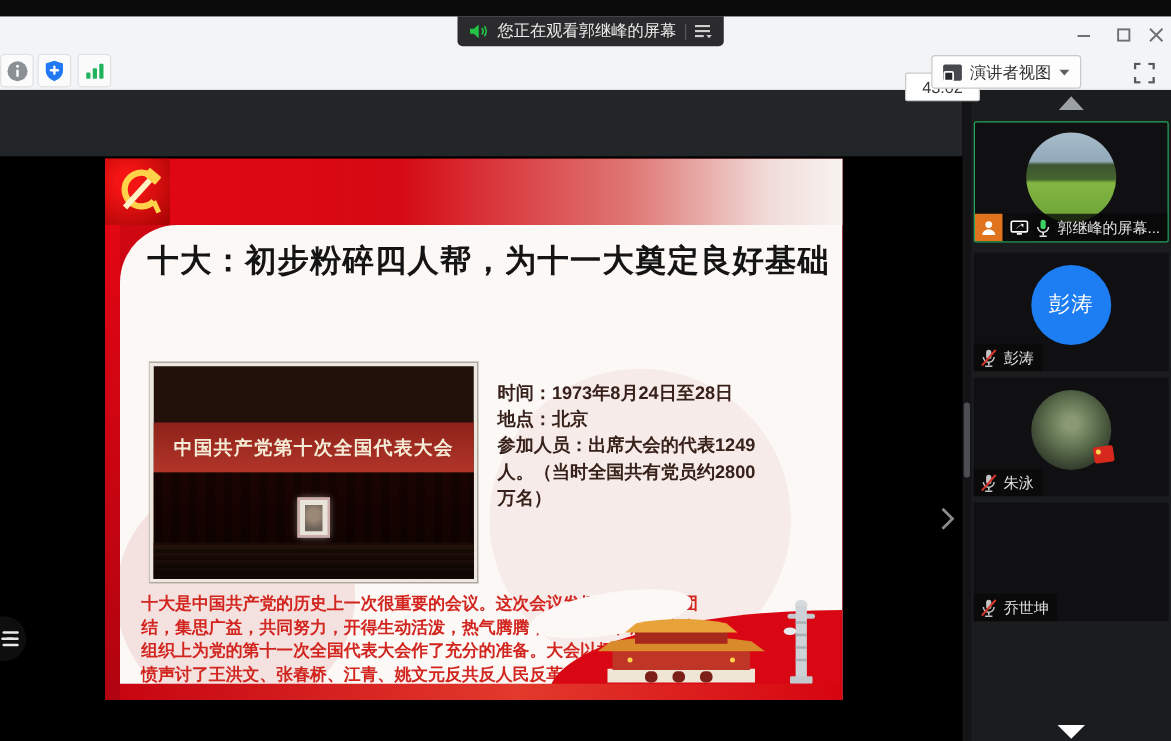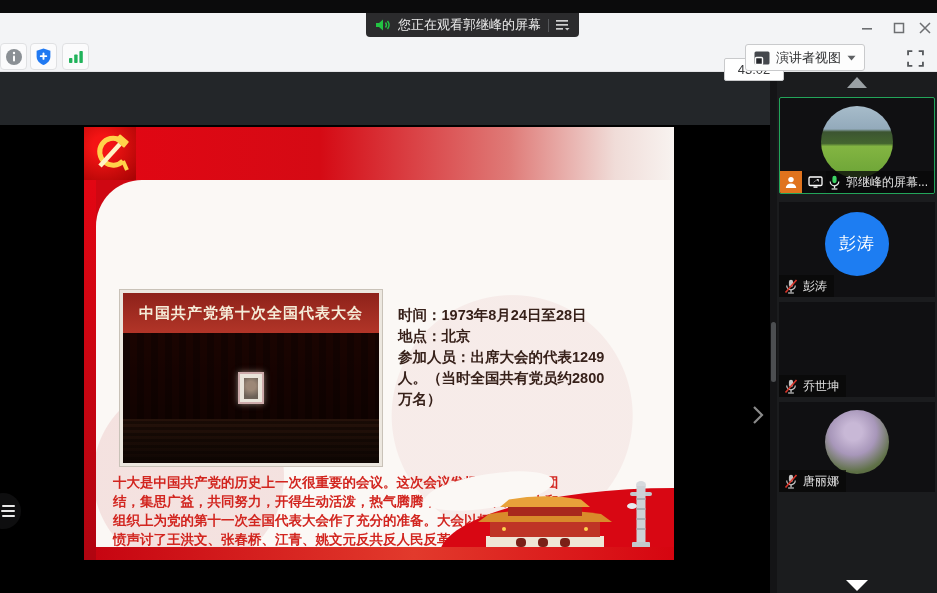--- a/index.html
+++ b/index.html
@@ -42,21 +42,21 @@
     background:linear-gradient(90deg,#e30613 0%,#d50a14 40%,#df7a77 72%,#f0dcd8 90%,#f8f3f0 100%); }
   .emblem { position:absolute; left:0; top:0; width:52px; height:53px;
     background:radial-gradient(circle at 35% 35%, #f41414 20%, #a90404 95%); display:flex; align-items:center; justify-content:center; }
   .slide-content { position:absolute; left:12px; top:53px; right:0; bottom:0; background:#fbf8f5; border-top-left-radius:46px; overflow:hidden;
     background-image:radial-gradient(circle at 16% 78%, rgba(226,168,168,.28) 0 95px, transparent 96px),
                      radial-gradient(circle at 72% 62%, rgba(226,178,178,.18) 0 120px, transparent 121px); }
   .left-stripe { position:absolute; left:0; top:53px; width:12px; bottom:0; background:linear-gradient(#e30613,#b00410); }
   .slide-title { position:absolute; left:22px; top:12px; width:545px; font-size:25px; font-weight:bold; color:#141414; letter-spacing:1px; white-space:nowrap; }
   .photo { position:absolute; left:24px; top:110px; width:262px; height:176px; border:3px solid #ece7df; box-shadow:0 0 0 1px #c9c2b8; background:#21110a; display:flex; flex-direction:column; }
   .photo-banner { height:40px; background:linear-gradient(#8e221a,#b23528); display:flex; align-items:center; justify-content:center;
-    color:#f5ecd8; font-size:15px; font-weight:bold; letter-spacing:1px; white-space:nowrap; }
+    color:#f5ecd8; font-size:15px; font-weight:bold; letter-spacing:1px; white-space:nowrap;margin-top:45px; }
   .photo-hall { flex:1; position:relative;
     background:repeating-linear-gradient(90deg,#53200f 0 7px,#702c15 7px 14px), linear-gradient(#3d170b,#1f0c06); background-blend-mode:multiply; }
   .photo-hall .floor { position:absolute; left:0; bottom:0; width:100%; height:34%;
     background:linear-gradient(rgba(20,8,4,.2), rgba(10,4,2,.85)), repeating-linear-gradient(0deg,#2a150c 0 3px,#1a0c06 3px 6px); }
   .portrait { position:absolute; left:50%; top:42%; transform:translate(-50%,-50%); width:26px; height:32px; background:#e9e4da; border:2px solid #caa; 
     box-shadow:0 0 6px rgba(255,240,220,.5); }
   .portrait::after { content:""; position:absolute; left:4px; top:4px; right:4px; bottom:3px; background:radial-gradient(circle at 50% 38%, #9c8877 30%, #6d6258 75%); }
   .slide-info { position:absolute; left:302px; top:125px; width:266px; color:#37211a; font-size:14.5px; font-weight:bold; line-height:21px; white-space:pre-line; }
   .slide-body { position:absolute; left:17px; top:293px; width:448px; color:#d2251f; font-size:13.5px; font-weight:bold; line-height:19px; white-space:pre-line; }
   .bottom-band { position:absolute; left:0; bottom:0; width:100%; height:13px; background:linear-gradient(90deg,#c70511,#e23a2c 55%,#d60510); }
@@ -181,20 +181,21 @@
       <div class="emblem">
         <svg width="40" height="42" viewBox="0 0 40 42">
           <path d="M30,7 A13.5,13.5 0 1 0 33,28" stroke="#ffd24a" stroke-width="5" fill="none"></path>
           <path d="M33,28 L37,37" stroke="#ffd24a" stroke-width="4"></path>
           <path d="M10,33 L30,11" stroke="#fff3c4" stroke-width="4.5"></path>
           <rect x="26" y="4" width="12" height="8" rx="1" transform="rotate(40 32 8)" fill="#ffd24a"></rect>
         </svg>
       </div>
       <div class="left-stripe"></div>
       <div class="slide-content">
+        <div class="slide-title">十大：初步粉碎四人帮，为十一大奠定良好基础</div>
 
         <div class="photo">
           <div class="photo-banner">中国共产党第十次全国代表大会</div>
           <div class="photo-hall">
             <div class="floor"></div>
             <div class="portrait"></div>
           </div>
         </div>
 
         <div class="slide-info">时间：1973年8月24日至28日
@@ -306,51 +307,53 @@
               <path d="M2.7,6.5 a4.3,4.3 0 0 0 8.6,0" stroke="#c4c4c4" stroke-width="1.2" fill="none"></path>
               <rect x="6.4" y="10.8" width="1.3" height="2.6" fill="#c4c4c4"></rect>
                 <rect x="4.1" y="13.4" width="5.8" height="1.2" fill="#c4c4c4"></rect>
               <line x1="1.5" y1="13.5" x2="12.5" y2="1" stroke="#d8352a" stroke-width="1.6"></line>
             </svg>
           </span>
           <span class="nm">彭涛</span>
         </div>
       </div>
 
+      <div class="tile">
+        <div class="avatar outdoor">
+          <span class="flag-badge"></span>
+        </div>
+        <div class="name-bar">
+          <span class="mic-wrap">
+            <svg width="14" height="15" viewBox="0 0 14 15">
+              <rect x="4.9" y="0.8" width="4.2" height="7.4" rx="2.1" fill="#c4c4c4"></rect>
+              <path d="M2.7,6.5 a4.3,4.3 0 0 0 8.6,0" stroke="#c4c4c4" stroke-width="1.2" fill="none"></path>
+              <rect x="6.4" y="10.8" width="1.3" height="2.6" fill="#c4c4c4"></rect>
+                <rect x="4.1" y="13.4" width="5.8" height="1.2" fill="#c4c4c4"></rect>
+              <line x1="1.5" y1="13.5" x2="12.5" y2="1" stroke="#d8352a" stroke-width="1.6"></line>
+            </svg>
+          </span>
+          <span class="nm">朱泳</span>
+        </div>
+      </div>
 
       <div class="tile">
         <div class="name-bar">
           <span class="mic-wrap">
             <svg width="14" height="15" viewBox="0 0 14 15">
               <rect x="4.9" y="0.8" width="4.2" height="7.4" rx="2.1" fill="#c4c4c4"></rect>
               <path d="M2.7,6.5 a4.3,4.3 0 0 0 8.6,0" stroke="#c4c4c4" stroke-width="1.2" fill="none"></path>
               <rect x="6.4" y="10.8" width="1.3" height="2.6" fill="#c4c4c4"></rect>
                 <rect x="4.1" y="13.4" width="5.8" height="1.2" fill="#c4c4c4"></rect>
               <line x1="1.5" y1="13.5" x2="12.5" y2="1" stroke="#d8352a" stroke-width="1.6"></line>
             </svg>
           </span>
           <span class="nm">乔世坤</span>
         </div>
       </div>
 
-      <div class="tile" style="height:90px;margin-bottom:0;">
-        <div class="avatar lilac"></div>
-        <div class="name-bar">
-          <span class="mic-wrap">
-            <svg width="14" height="15" viewBox="0 0 14 15">
-              <rect x="4.9" y="0.8" width="4.2" height="7.4" rx="2.1" fill="#c4c4c4"></rect>
-              <path d="M2.7,6.5 a4.3,4.3 0 0 0 8.6,0" stroke="#c4c4c4" stroke-width="1.2" fill="none"></path>
-              <rect x="6.4" y="10.8" width="1.3" height="2.6" fill="#c4c4c4"></rect>
-                <rect x="4.1" y="13.4" width="5.8" height="1.2" fill="#c4c4c4"></rect>
-              <line x1="1.5" y1="13.5" x2="12.5" y2="1" stroke="#d8352a" stroke-width="1.6"></line>
-            </svg>
-          </span>
-          <span class="nm">唐丽娜</span>
-        </div>
-      </div>
     </div>
 
     <div class="scroll-down">
       <svg width="24" height="13" viewBox="0 0 24 13">
           <polygon points="1,1 23,1 12,12" fill="#ffffff"></polygon>
         </svg>
     </div>
   </div>
 
 </div>

